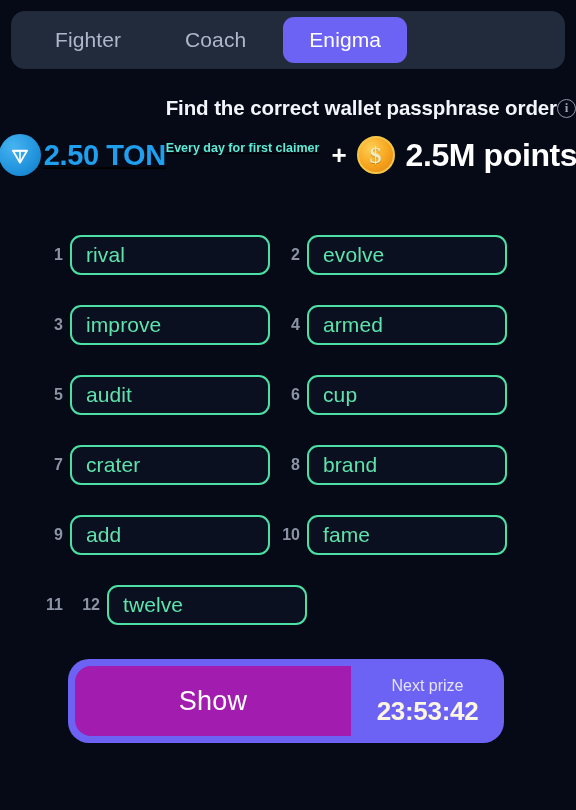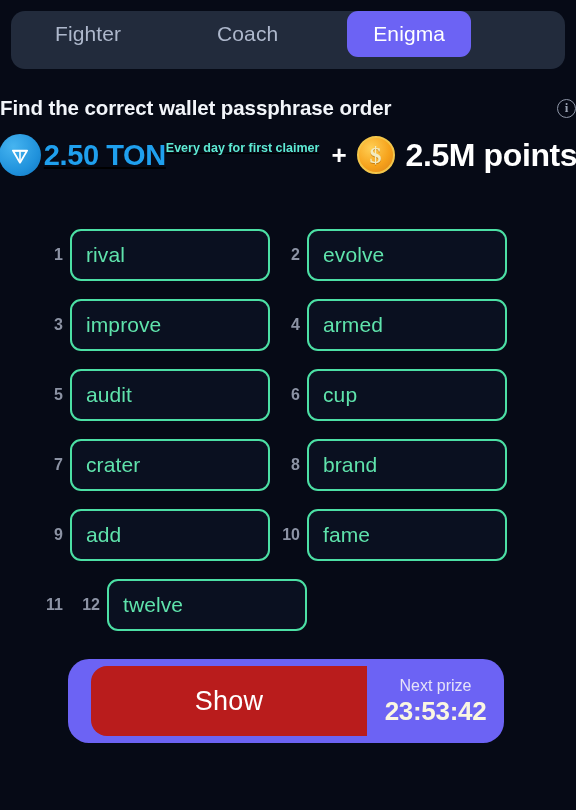--- a/index.html
+++ b/index.html
@@ -25,24 +25,23 @@
   
   .tabbar {
     position: absolute;
     left: 11px;
     top: 11px;
     width: 554px;
     height: 58px;
     background: #222B3C;
     border-radius: 14px;
     display: flex;
-    align-items: flex-start;
+    align-items: center;
     box-sizing: border-box;
     padding: 0 6px;
-    gap: 32px;
   }
   .tab {
     flex: 0 0 auto;
     height: 46px;
     display: flex;
     align-items: center;
     justify-content: center;
     border-radius: 11px;
     color: #AEB8CC;
     font-size: 21px;
@@ -63,22 +62,21 @@
   }
 
   
   .title-row {
     position: absolute;
     left: 0;
     top: 96px;
     width: 576px;
     display: flex;
     align-items: center;
-    justify-content: space-between;
-    gap: 9px;
+    justify-content: flex-end;
   }
   .title-text {
     color: #F2F5FA;
     font-size: 20.5px;
     font-weight: bold;
     letter-spacing: -0.1px;
     white-space: nowrap;
   }
   .info-icon {
     width: 19px;
@@ -203,21 +201,21 @@
     text-align: right;
     padding-right: 7px;
     color: #8C93A4;
     font-size: 16px;
     font-weight: bold;
     box-sizing: border-box;
     user-select: none;
   }
   .cell {
     width: 200px;
-    height: 52px;
+    height: 40px;
     border: 2px solid #4CE0A5;
     border-radius: 11px;
     background: #0A1020;
     display: flex;
     align-items: center;
     box-sizing: border-box;
     padding-left: 14px;
     cursor: pointer;
   }
   .cell-word {
@@ -237,22 +235,22 @@
     background: #6C63F4;
     border-radius: 21px;
     box-sizing: border-box;
     display: flex;
     align-items: center;
     overflow: hidden;
   }
   .show-btn {
     width: 276px;
     height: 70px;
-    margin-left: 23px;
-    background: #b91c1c;
+    margin-left: 7px;
+    background: #a21caf;
     border-radius: 16px 0 0 16px;
     display: flex;
     align-items: center;
     justify-content: center;
     cursor: pointer;
   }
   .show-label {
     color: #FFFFFF;
     font-size: 27px;
     letter-spacing: 0.2px;

